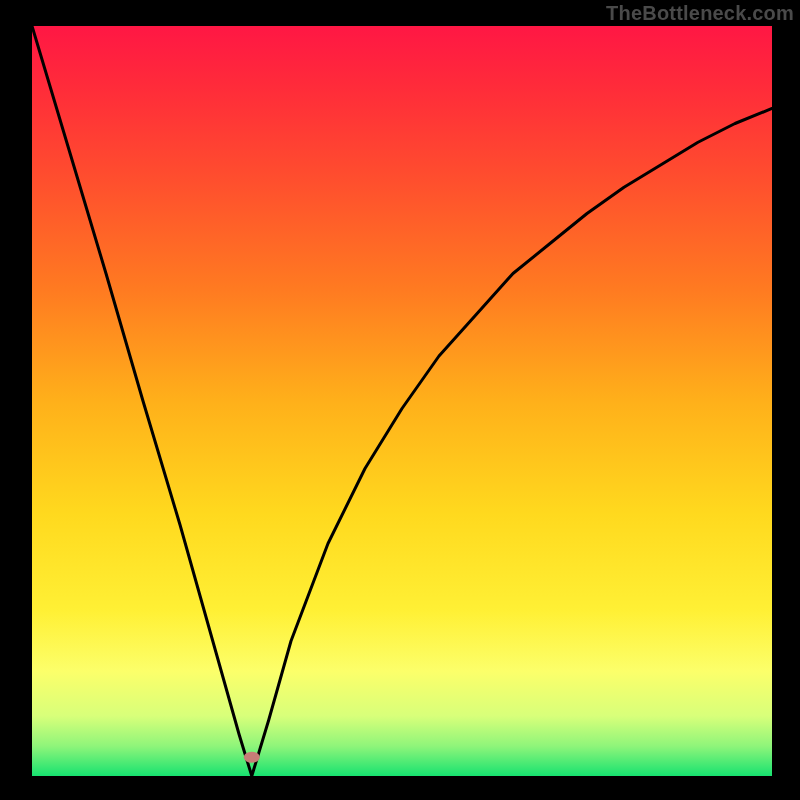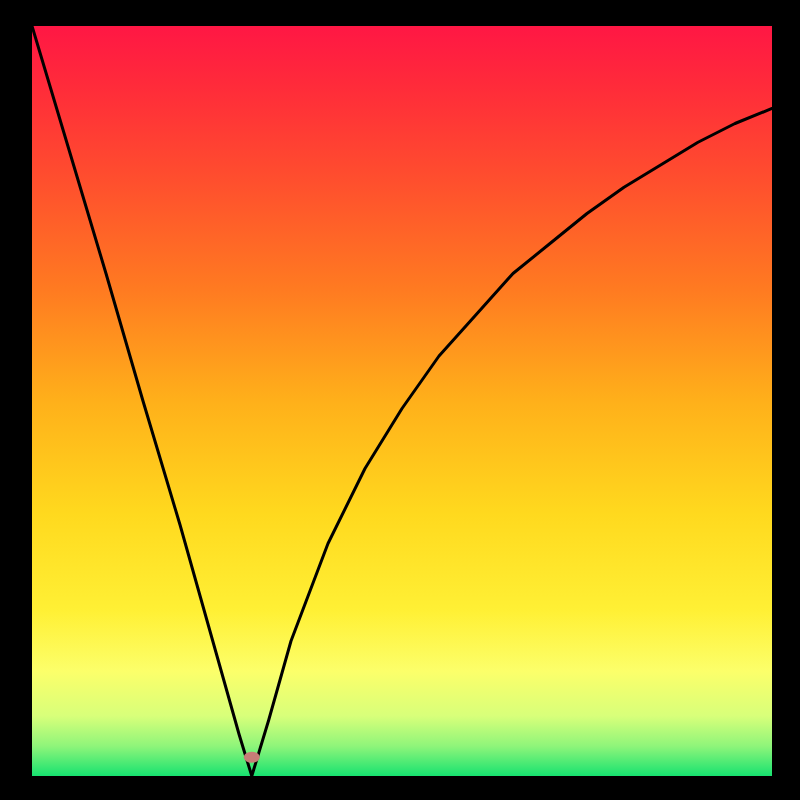--- a/index.html
+++ b/index.html
@@ -31,20 +31,21 @@
     position: absolute;
   }
   svg {
     display: block;
   }
 </style>
 </head>
 <body>
 
 <div class="frame">
+  <div class="attribution">TheBottleneck.com</div>
 
   <div class="plot-area" style="left: 32px; top: 26px; width: 740px; height: 750px;">
     <svg xmlns="http://www.w3.org/2000/svg" width="740" height="750" viewBox="0 0 740 750">
       <defs>
         <linearGradient id="bg-grad" x1="0" y1="0" x2="0" y2="1">
             <stop offset="0%" stop-color="#ff1744"></stop>
             <stop offset="8%" stop-color="#ff2b3a"></stop>
             <stop offset="20%" stop-color="#ff4d2e"></stop>
             <stop offset="35%" stop-color="#ff7a21"></stop>
             <stop offset="50%" stop-color="#ffb01a"></stop>

